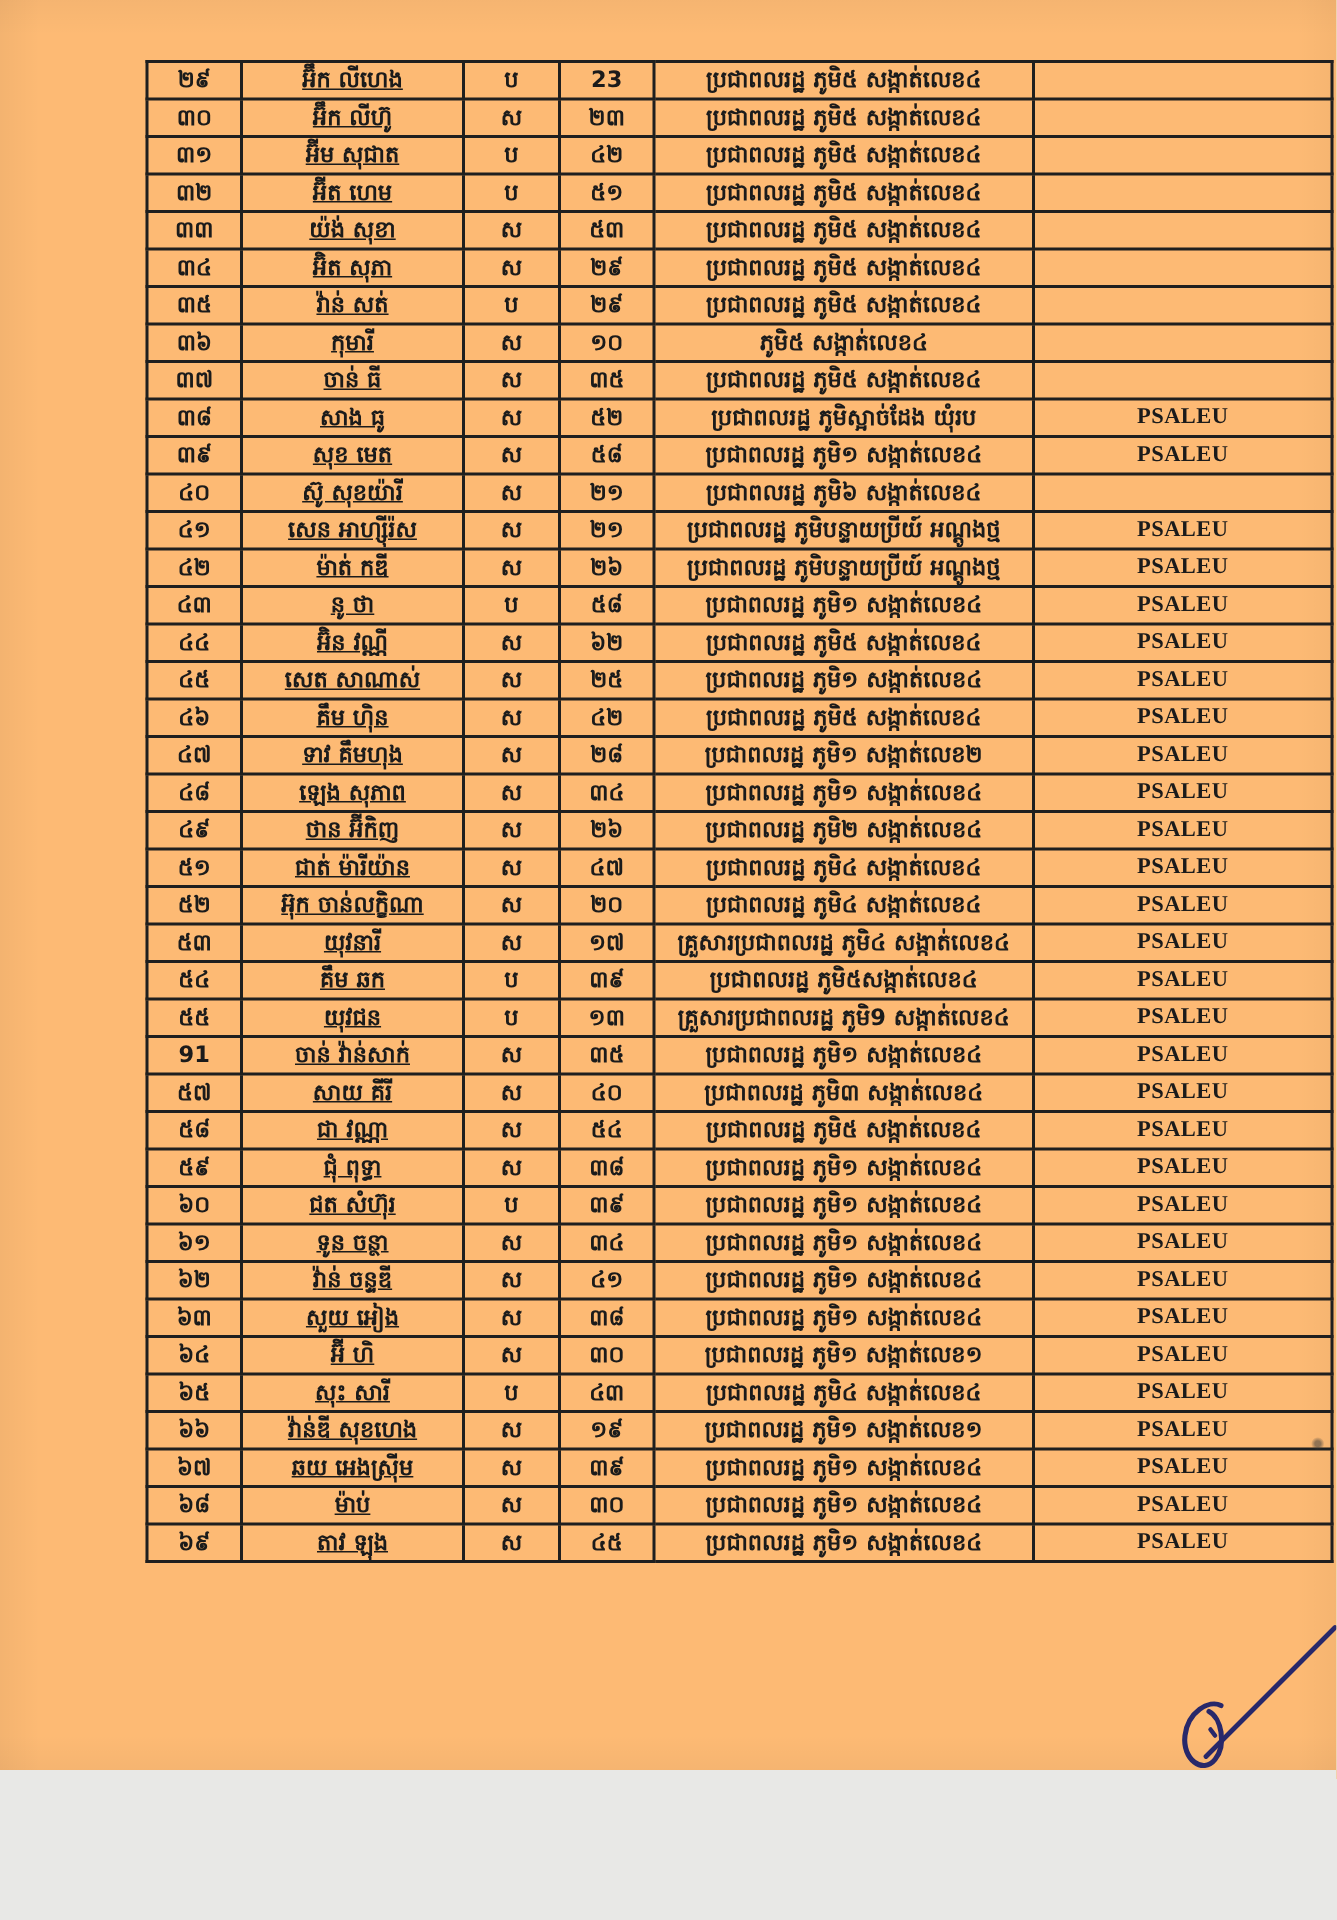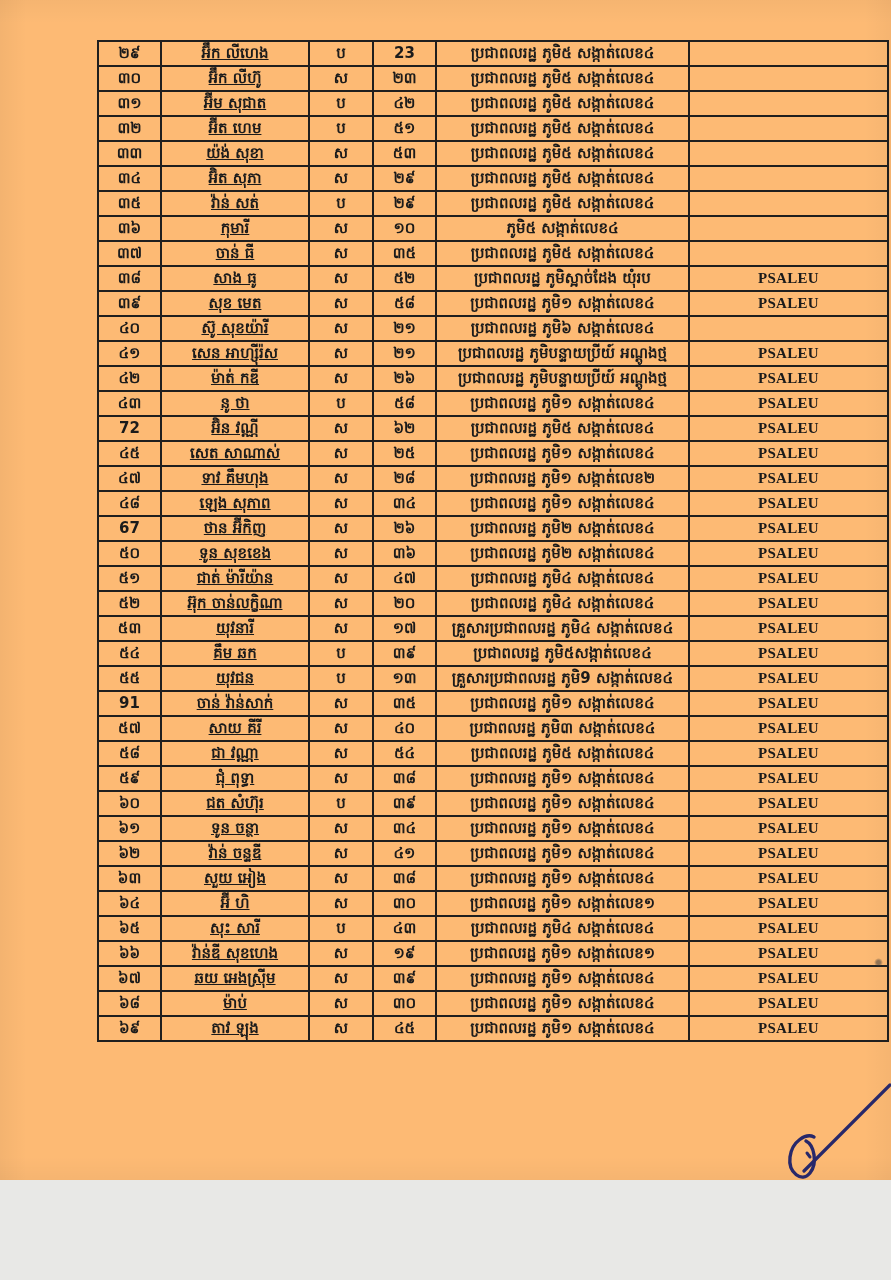--- a/index.html
+++ b/index.html
@@ -229,73 +229,73 @@
     <tr>
       <td class="no">៤៣</td>
       <td class="name">នូ ថា</td>
       <td class="gender">ប</td>
       <td class="age">៥៨</td>
       <td class="address">ប្រជាពលរដ្ឋ ភូមិ១ សង្កាត់លេខ៤</td>
       <td class="note">PSALEU</td>
     </tr>
 
     <tr>
-      <td class="no">72</td>
+      <td class="no">៤៤</td>
       <td class="name">អ៊ិន វណ្ណី</td>
       <td class="gender">ស</td>
       <td class="age">៦២</td>
       <td class="address">ប្រជាពលរដ្ឋ ភូមិ៥ សង្កាត់លេខ៤</td>
       <td class="note">PSALEU</td>
     </tr>
 
     <tr>
       <td class="no">៤៥</td>
       <td class="name">សេត សាណាស់</td>
       <td class="gender">ស</td>
       <td class="age">២៥</td>
       <td class="address">ប្រជាពលរដ្ឋ ភូមិ១ សង្កាត់លេខ៤</td>
       <td class="note">PSALEU</td>
     </tr>
 
+    <tr>
+      <td class="no">៤៦</td>
+      <td class="name">គឹម ហ៊ិន</td>
+      <td class="gender">ស</td>
+      <td class="age">៤២</td>
+      <td class="address">ប្រជាពលរដ្ឋ ភូមិ៥ សង្កាត់លេខ៤</td>
+      <td class="note">PSALEU</td>
+    </tr>
 
     <tr>
       <td class="no">៤៧</td>
       <td class="name">ទាវ គឹមហុង</td>
       <td class="gender">ស</td>
       <td class="age">២៨</td>
       <td class="address">ប្រជាពលរដ្ឋ ភូមិ១ សង្កាត់លេខ២</td>
       <td class="note">PSALEU</td>
     </tr>
 
     <tr>
       <td class="no">៤៨</td>
       <td class="name">ឡេង សុភាព</td>
       <td class="gender">ស</td>
       <td class="age">៣៤</td>
       <td class="address">ប្រជាពលរដ្ឋ ភូមិ១ សង្កាត់លេខ៤</td>
       <td class="note">PSALEU</td>
     </tr>
 
     <tr>
-      <td class="no">67</td>
+      <td class="no">៤៩</td>
       <td class="name">ថាន អ៊ីកិញ</td>
       <td class="gender">ស</td>
       <td class="age">២៦</td>
       <td class="address">ប្រជាពលរដ្ឋ ភូមិ២ សង្កាត់លេខ៤</td>
       <td class="note">PSALEU</td>
     </tr>
 
-    <tr>
-      <td class="no">៥០</td>
-      <td class="name">ទូន សុខខេង</td>
-      <td class="gender">ស</td>
-      <td class="age">៣៦</td>
-      <td class="address">ប្រជាពលរដ្ឋ ភូមិ២ សង្កាត់លេខ៤</td>
-      <td class="note">PSALEU</td>
-    </tr>
 
     <tr>
       <td class="no">៥១</td>
       <td class="name">ជាត់ ម៉ារីយ៉ាន</td>
       <td class="gender">ស</td>
       <td class="age">៤៧</td>
       <td class="address">ប្រជាពលរដ្ឋ ភូមិ៤ សង្កាត់លេខ៤</td>
       <td class="note">PSALEU</td>
     </tr>
 

